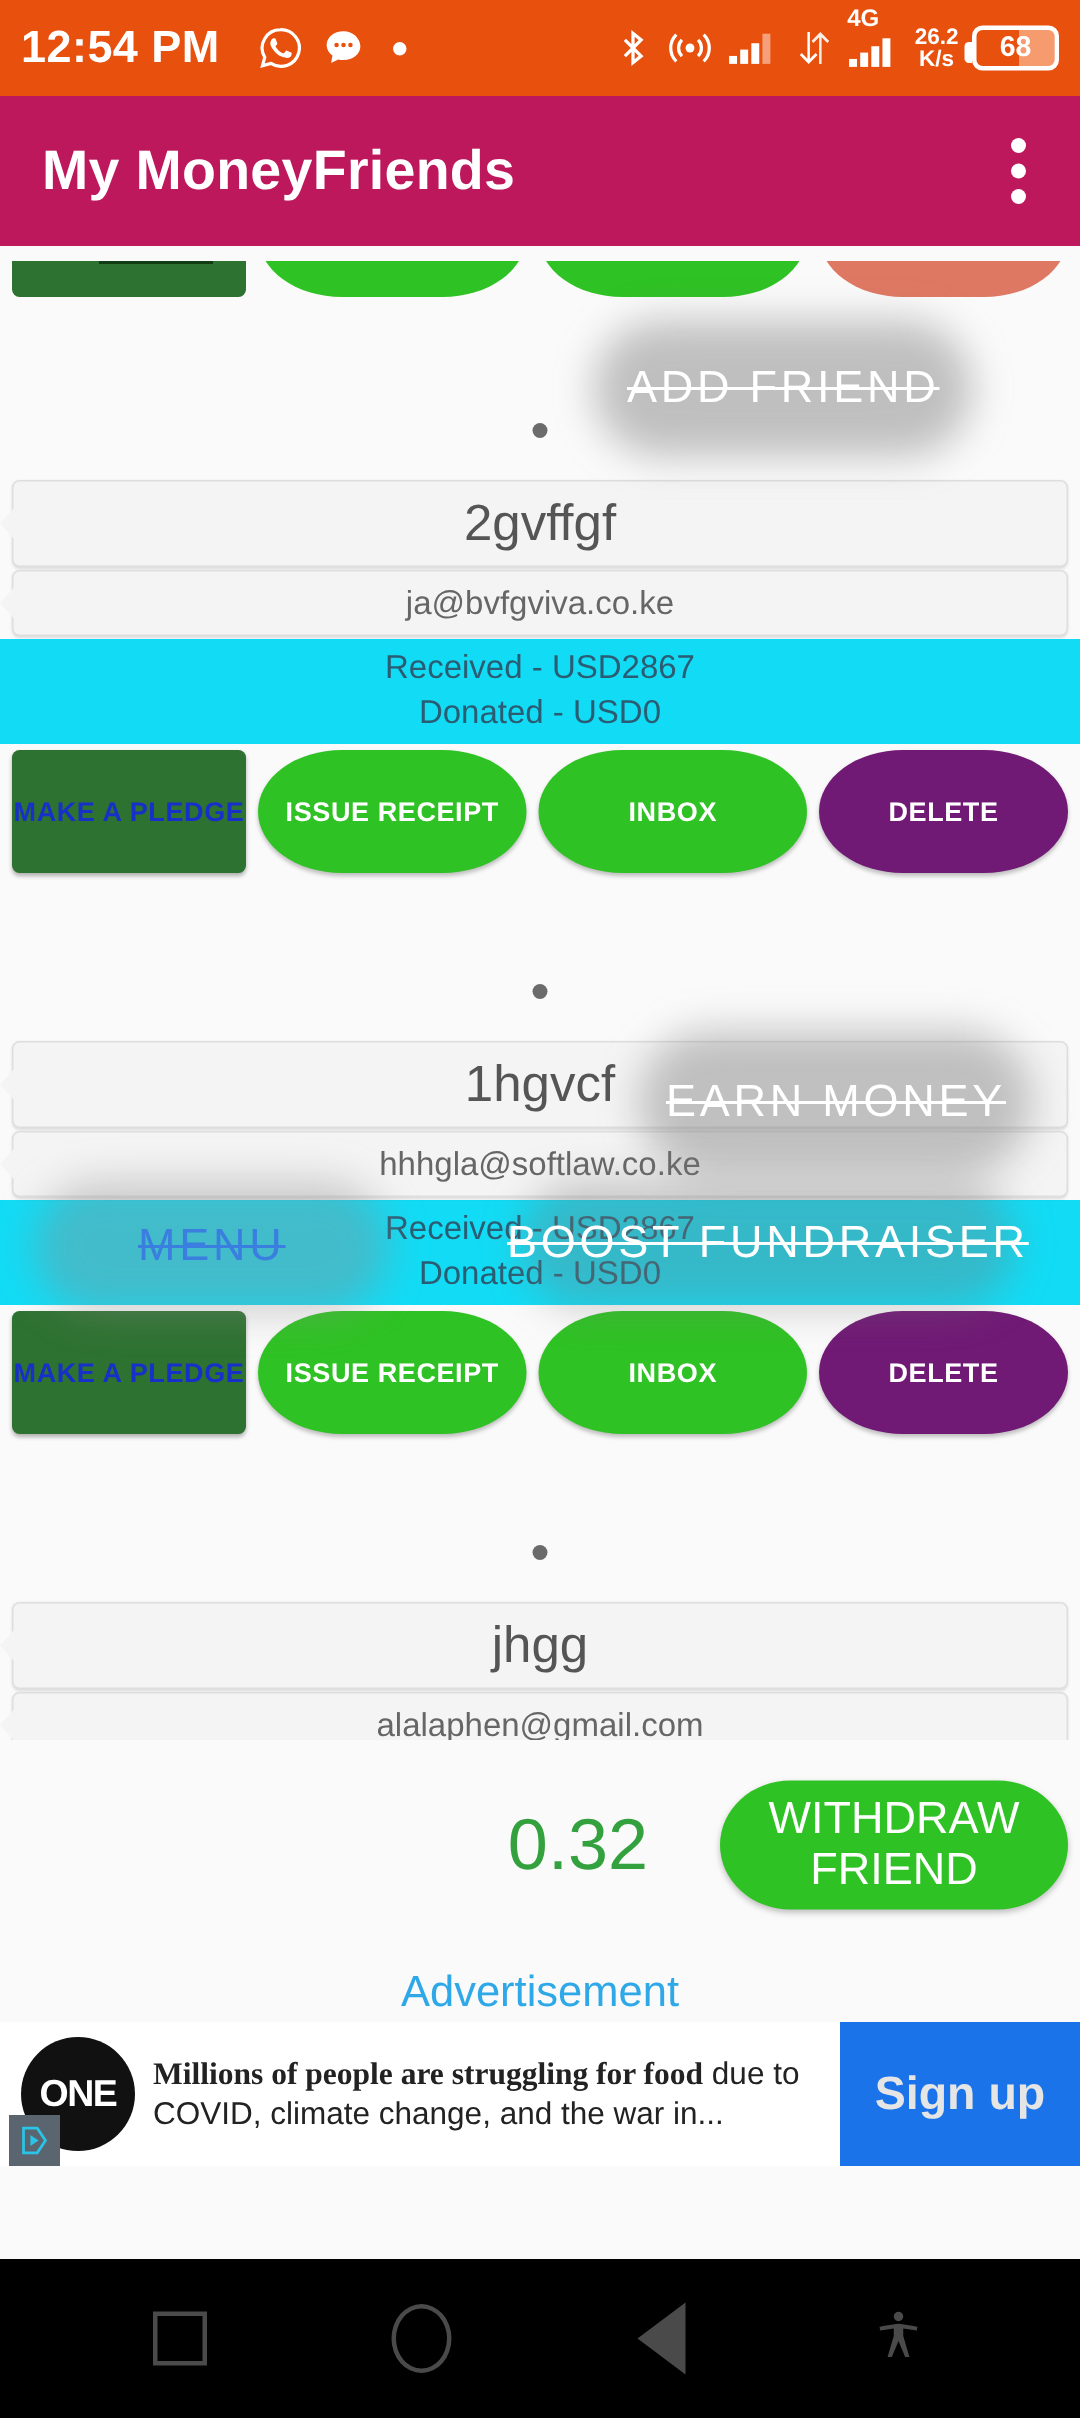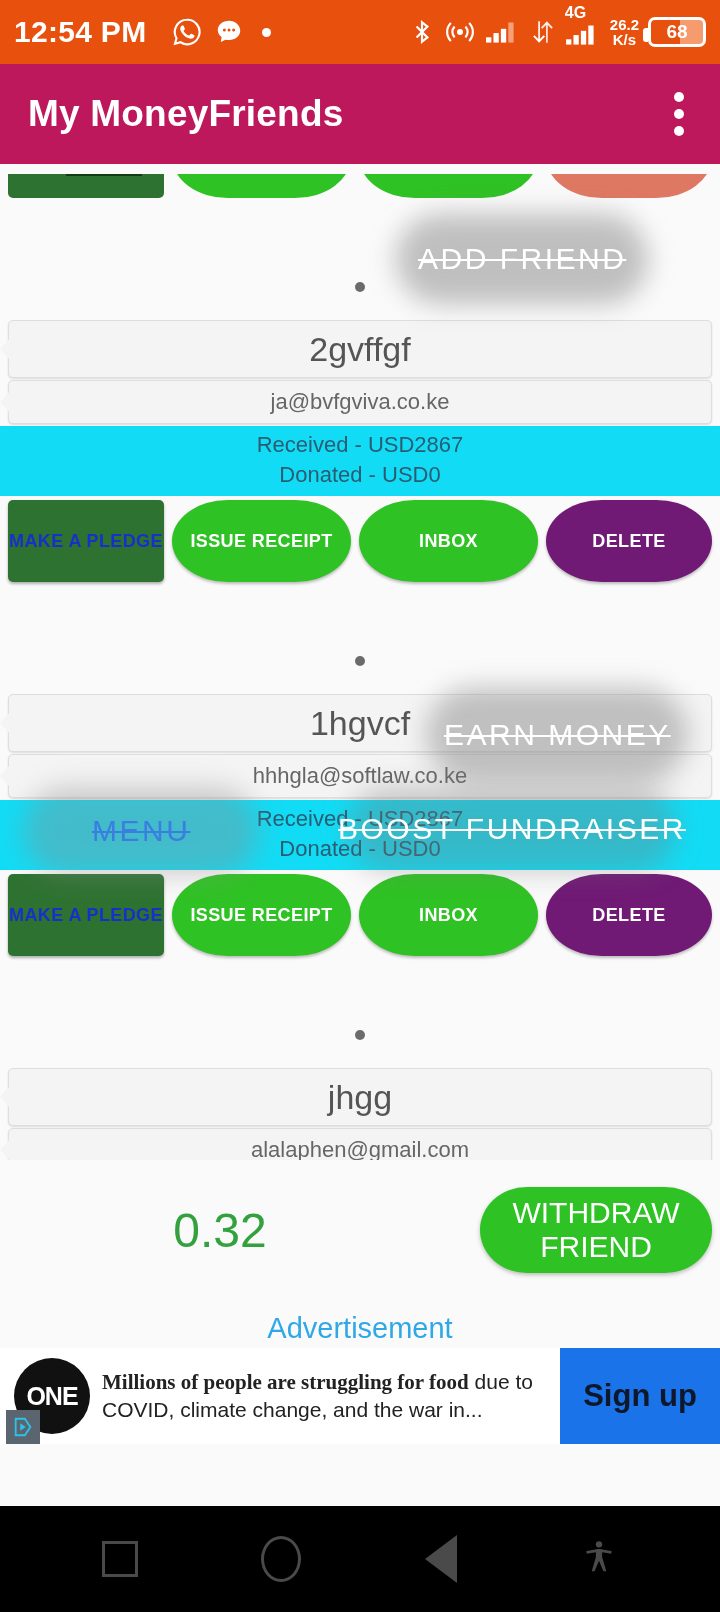--- a/index.html
+++ b/index.html
@@ -107,21 +107,21 @@
   #ovl-menu .blurbg{ width:236px;height:88px; background:rgba(140,140,140,.40); }
   #ovl-boost{ left:338px; top:812px; color:#fff; }
   #ovl-boost .blurbg{ width:330px;height:86px; background:rgba(120,120,120,.35); }
 
   
   .balance{
     position:absolute; left:0; top:1160px; width:720px; height:140px;
     background:#fafafa; display:flex; align-items:center; padding:0 8px;
   }
   .bal-label{ color:#2E9BE8; font-size:32px; line-height:38px; width:210px; }
-  .bal-value{ color:#34A13F; font-size:48px; flex:1; text-align:center; padding-right:48px;}
+  .bal-value{ color:#34A13F; font-size:48px; flex:1; text-align:right; padding-right:48px;}
   .withdraw{
     width:232px;height:86px; background:#2FC224; color:#fff;
     border-radius:48px/44px; display:flex;align-items:center;justify-content:center;
     font-size:30px; text-align:center; line-height:34px; cursor:pointer;
     box-shadow:0 2px 4px rgba(0,0,0,.25);
   }
 
   .adv-label{ position:absolute; left:0; top:1312px; width:720px; text-align:center;
     color:#2FA8E8; font-size:29px; }
 
@@ -133,21 +133,21 @@
   .one-logo{
     width:76px;height:76px;border-radius:50%;background:#111;
     display:flex;align-items:center;justify-content:center;margin:0 12px 0 14px;
     color:#fff;font-size:25px;font-weight:bold;letter-spacing:-1px;
     font-family:"Liberation Sans", sans-serif;
   }
   .ad-text{ flex:1; font-family:"Liberation Serif", serif; font-size:21px; line-height:27px; color:#222; padding-right:10px;}
   .ad-text b{ font-weight:bold; }
   .ad-text .plain{ font-family:"Liberation Sans", sans-serif; }
   .signup{
-    width:160px;height:96px;background:#1A73E8;color:#0f172a;
+    width:160px;height:96px;background:#1A73E8;color:#e5e5e5;
     display:flex;align-items:center;justify-content:center;
     font-size:31px;font-weight:bold;cursor:pointer;text-align:center;
   }
   .adchoices{
     position:absolute; left:6px; bottom:0; width:34px;height:34px;
     background:#5a6570; display:flex;align-items:center;justify-content:center;
   }
   .adchoices svg{ width:22px;height:22px; }
 
   

